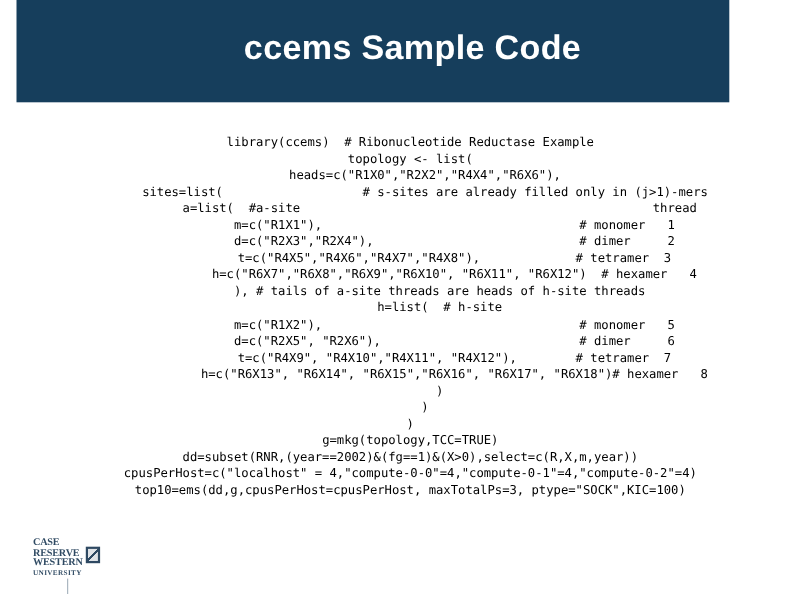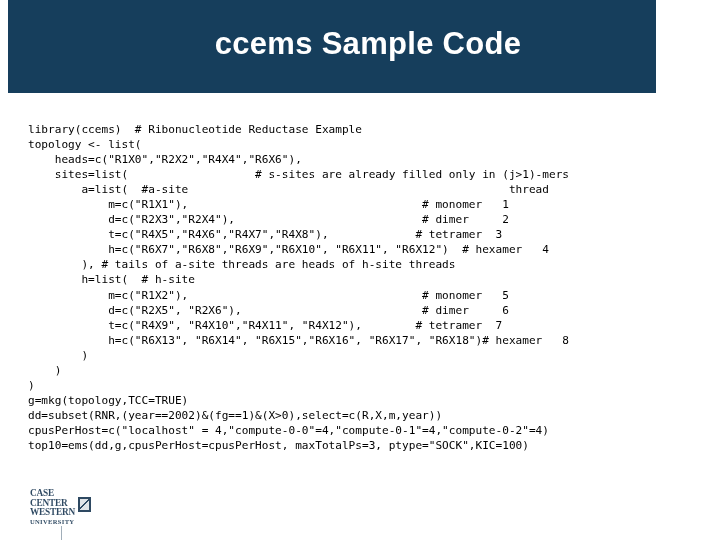--- a/index.html
+++ b/index.html
@@ -17,21 +17,21 @@
   #slide {
     width: 720px;
     height: 540px;
     position: relative;
     background: #ffffff;
   }
 
   
   #title-band {
     position: absolute;
-    left: 8px;
+    left: 15px;
     top: 0;
     width: 648px;
     height: 93px;
     background: #163e5c;
   }
   #title-text {
     position: absolute;
     left: 0;
     top: 26px;
     width: 720px;
@@ -55,20 +55,21 @@
     font-family: "DejaVu Sans Mono", "Liberation Mono", monospace;
     font-size: 11.1px;
     line-height: 15.05px;
     white-space: pre;
     letter-spacing: 0px;
   }
   .code-line {
     white-space: pre;
     height: 15.05px;
     display: block;
+    text-align: center;
   }
 
   
   #footer-logo {
     position: absolute;
     left: 30px;
     top: 489px;
     display: flex;
     flex-direction: column;
     align-items: center;
@@ -151,21 +152,21 @@
   <div id="title-band">
     <div id="title-text">ccems Sample Code</div>
   </div>
 
   <div id="code-block"><div class="code-line">library(ccems)  # Ribonucleotide Reductase Example</div><div class="code-line">topology &lt;- list(</div><div class="code-line">    heads=c("R1X0","R2X2","R4X4","R6X6"),</div><div class="code-line">    sites=list(                   # s-sites are already filled only in (j&gt;1)-mers</div><div class="code-line">        a=list(  #a-site                                                thread</div><div class="code-line">            m=c("R1X1"),                                   # monomer   1</div><div class="code-line">            d=c("R2X3","R2X4"),                            # dimer     2</div><div class="code-line">            t=c("R4X5","R4X6","R4X7","R4X8"),             # tetramer  3</div><div class="code-line">            h=c("R6X7","R6X8","R6X9","R6X10", "R6X11", "R6X12")  # hexamer   4</div><div class="code-line">        ), # tails of a-site threads are heads of h-site threads</div><div class="code-line">        h=list(  # h-site</div><div class="code-line">            m=c("R1X2"),                                   # monomer   5</div><div class="code-line">            d=c("R2X5", "R2X6"),                           # dimer     6</div><div class="code-line">            t=c("R4X9", "R4X10","R4X11", "R4X12"),        # tetramer  7</div><div class="code-line">            h=c("R6X13", "R6X14", "R6X15","R6X16", "R6X17", "R6X18")# hexamer   8</div><div class="code-line">        )</div><div class="code-line">    )</div><div class="code-line">)</div><div class="code-line">g=mkg(topology,TCC=TRUE)</div><div class="code-line">dd=subset(RNR,(year==2002)&amp;(fg==1)&amp;(X&gt;0),select=c(R,X,m,year))</div><div class="code-line">cpusPerHost=c("localhost" = 4,"compute-0-0"=4,"compute-0-1"=4,"compute-0-2"=4)</div><div class="code-line">top10=ems(dd,g,cpusPerHost=cpusPerHost, maxTotalPs=3, ptype="SOCK",KIC=100)</div></div>
 
   <div id="footer-logo">
     <div id="cwru-mark">
       <div id="cwru-words">
         <span>CASE</span>
-        <span>CENTER</span>
+        <span>RESERVE</span>
         <span>WESTERN</span>
         <span class="small">UNIVERSITY</span>
       </div>
       <div id="crest"></div>
     </div>
     <div id="logo-divider"></div>
     <div id="ccc-words">
       <span>CASE</span>
       <span>COMPREHENSIVE</span>
       <span>CANCER CENTER</span>

